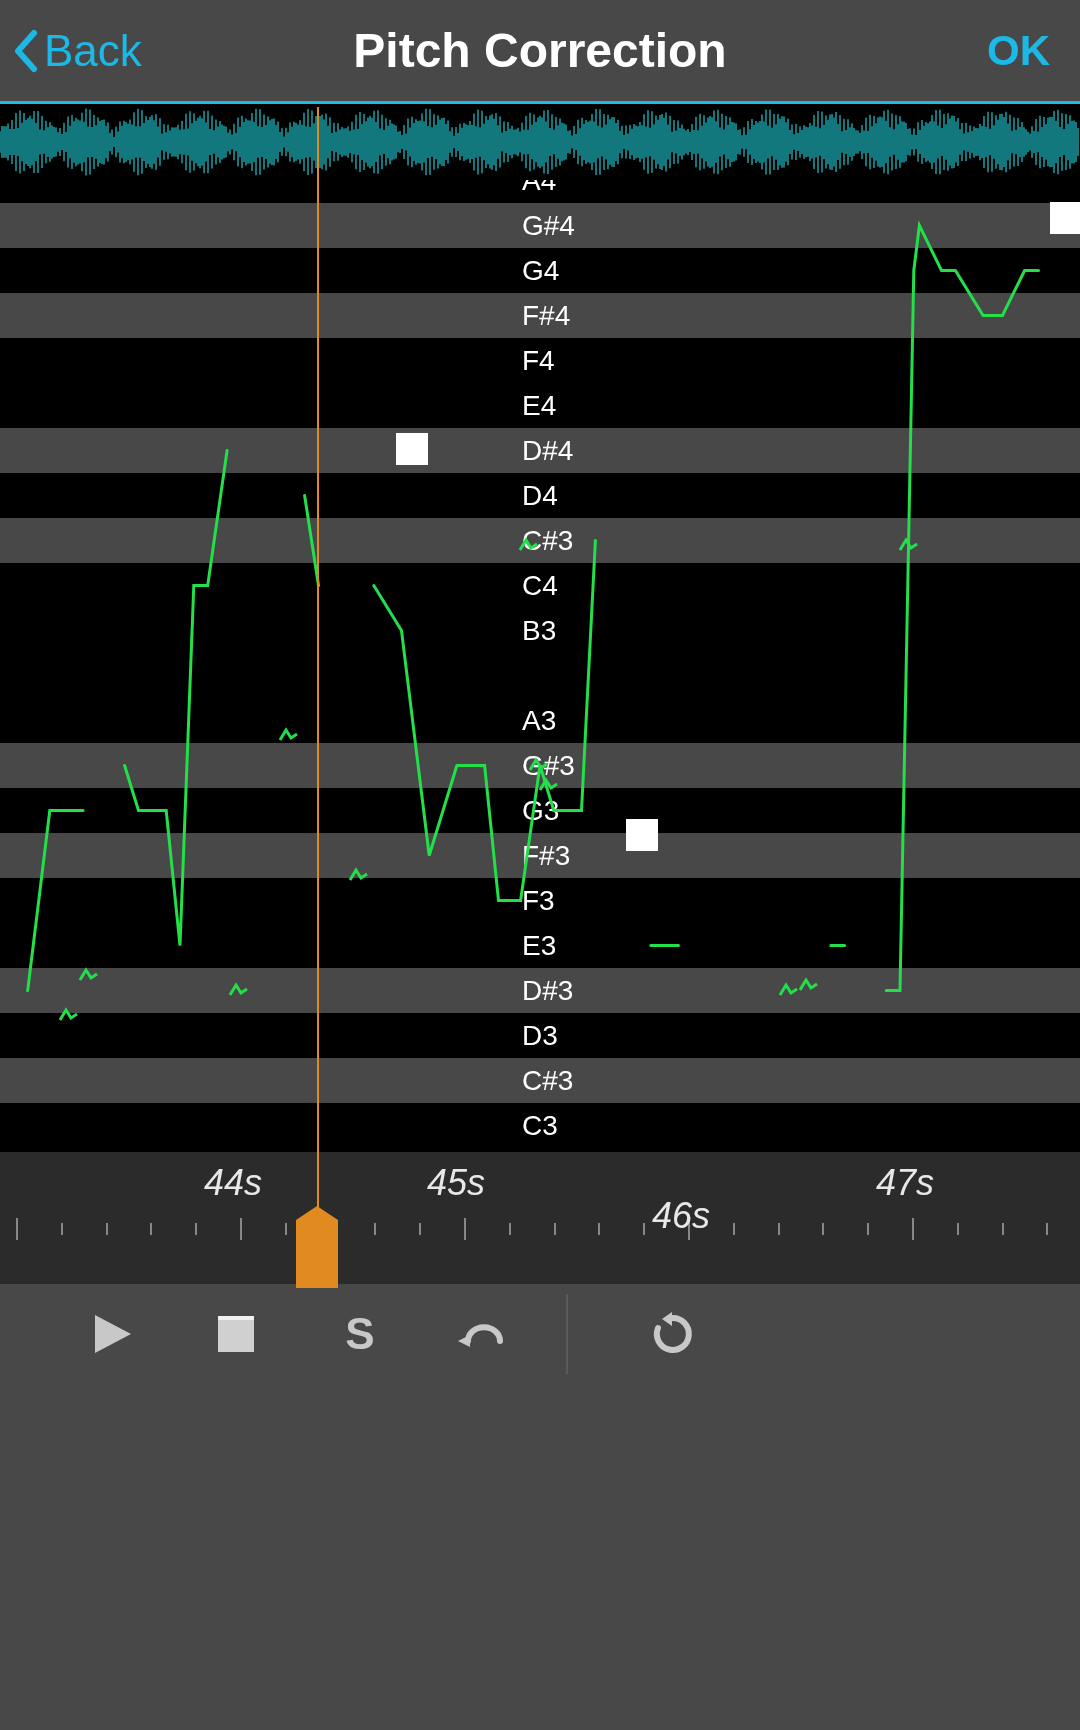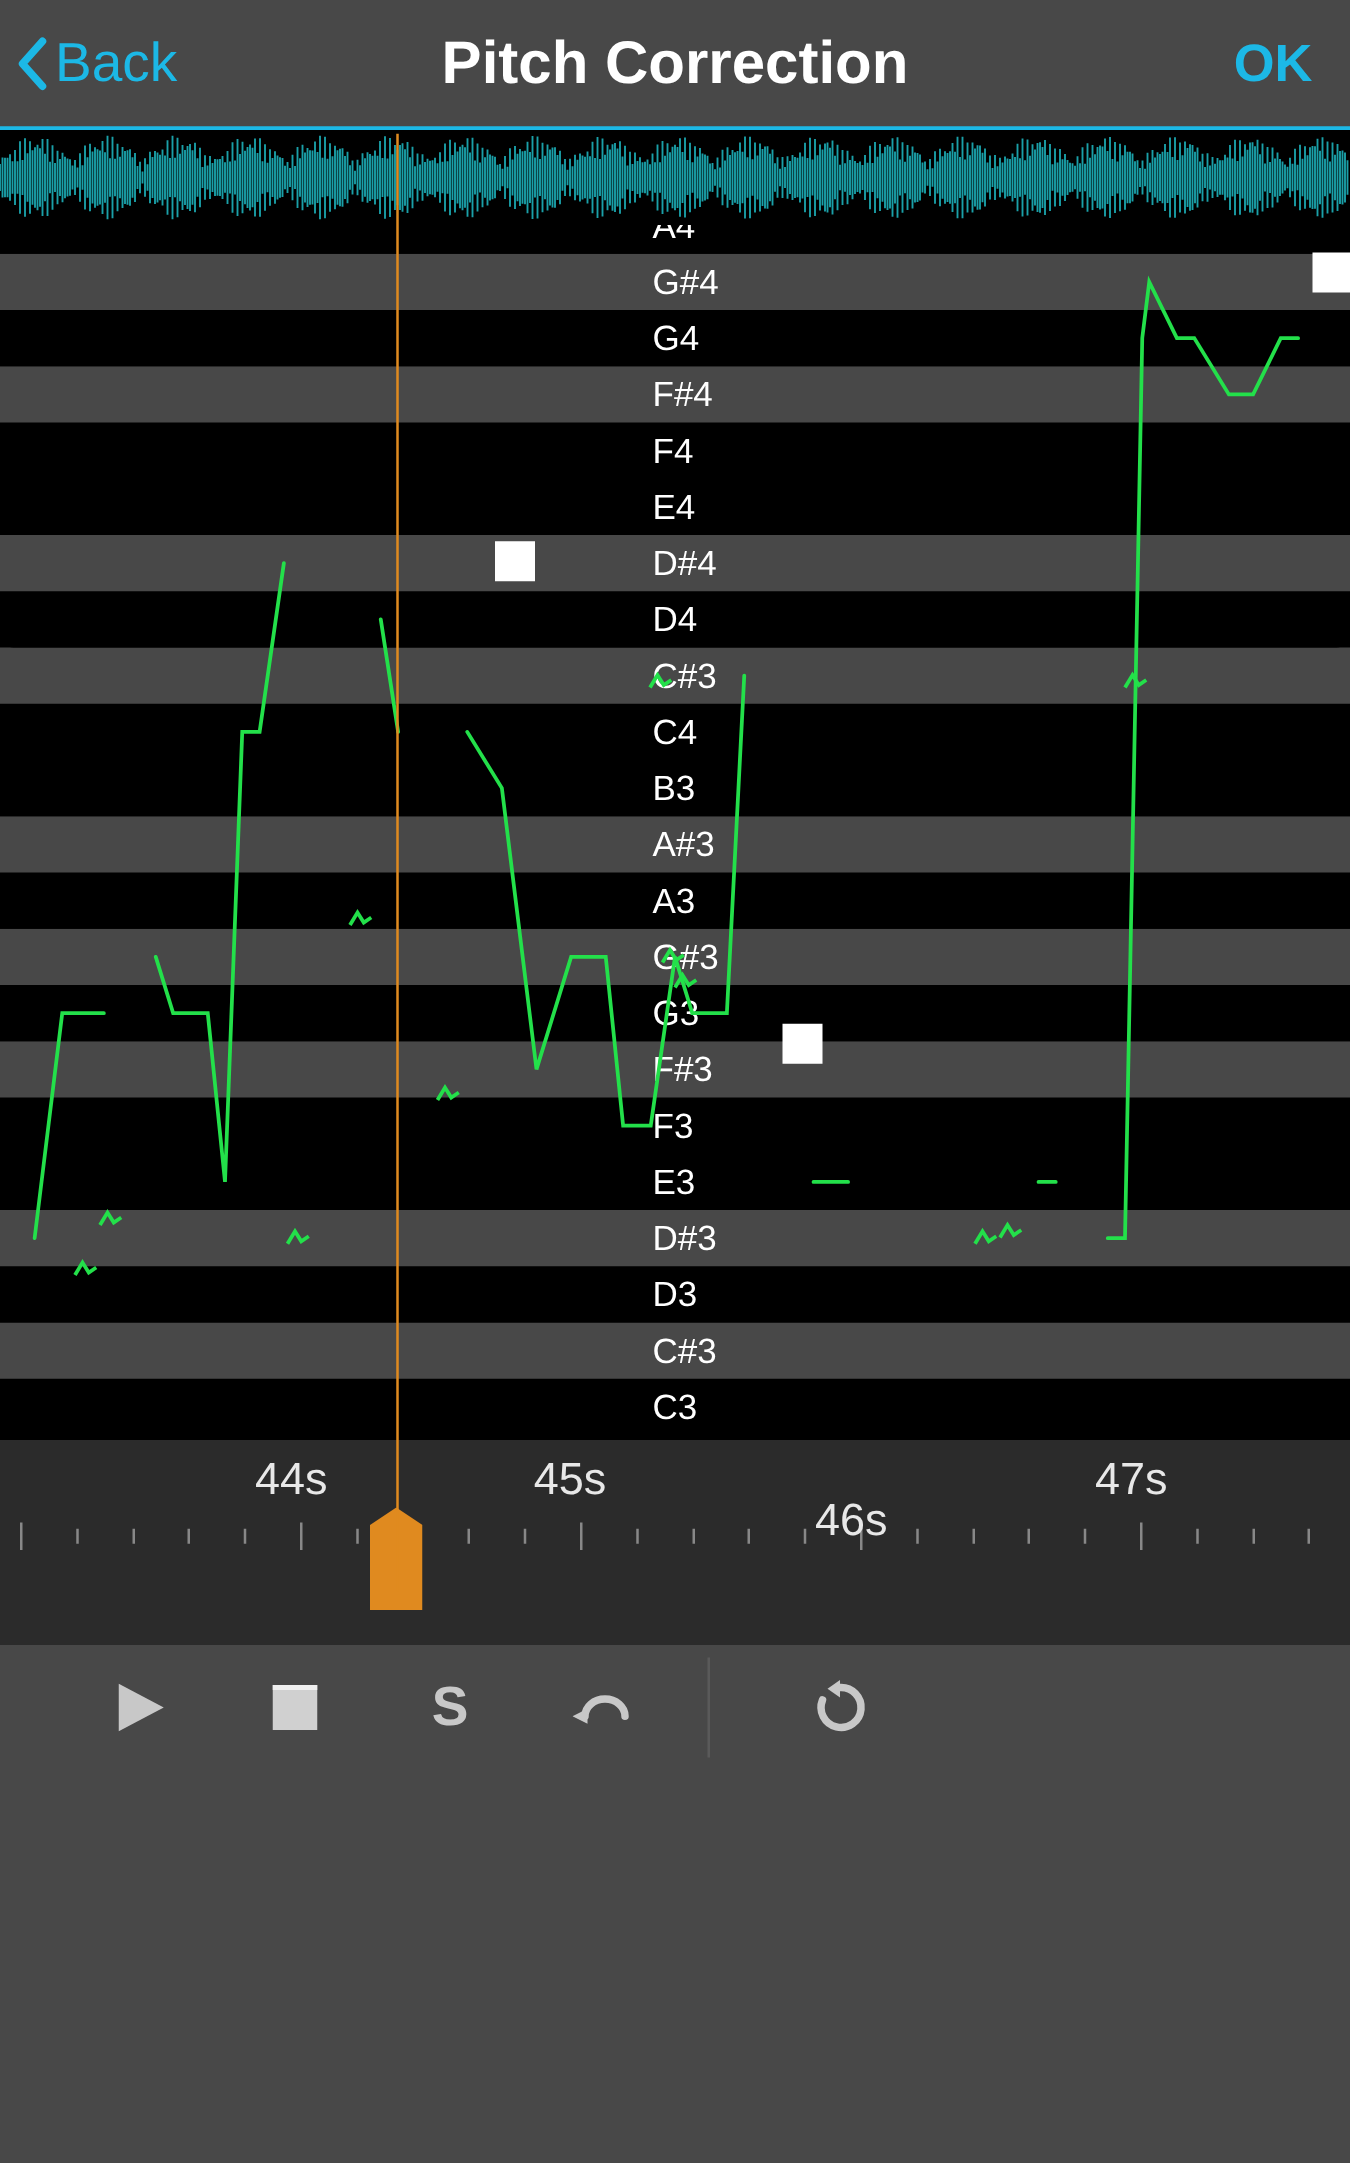--- a/index.html
+++ b/index.html
@@ -98,22 +98,23 @@
     width: 2px;
     left: 317px;
     background: #e08a1f;
     z-index: 30;
     pointer-events: none;
   }
 
   
   .timeline {
     position: relative;
-    height: 164px;
+    height: 132px;
     background: #2b2b2b;
+    font-style: italic;
   }
   .time-label {
     position: absolute;
     top: 10px;
     font-size: 36px;
     color: #e8e8e8;
   }
   .tick-row {
     position: absolute;
     left: 0; right: 0;
@@ -205,23 +206,20 @@
       <span class="note-label">F#3</span>
     </div>
     <div class="note-row black" style="top: 608px;">
       <span class="note-label">G3</span>
     </div>
     <div class="note-row grey" style="top: 563px;">
       <span class="note-label">G#3</span>
     </div>
     <div class="note-row black" style="top: 518px;">
       <span class="note-label">A3</span>
-    </div>
-    <div class="note-row grey" style="top: 473px;">
-      <span class="note-label">A#3</span>
     </div>
     <div class="note-row black" style="top: 428px;">
       <span class="note-label">B3</span>
     </div>
     <div class="note-row black" style="top: 383px;">
       <span class="note-label">C4</span>
     </div>
     <div class="note-row grey" style="top: 338px;">
       <span class="note-label">C#3</span>
     </div>

